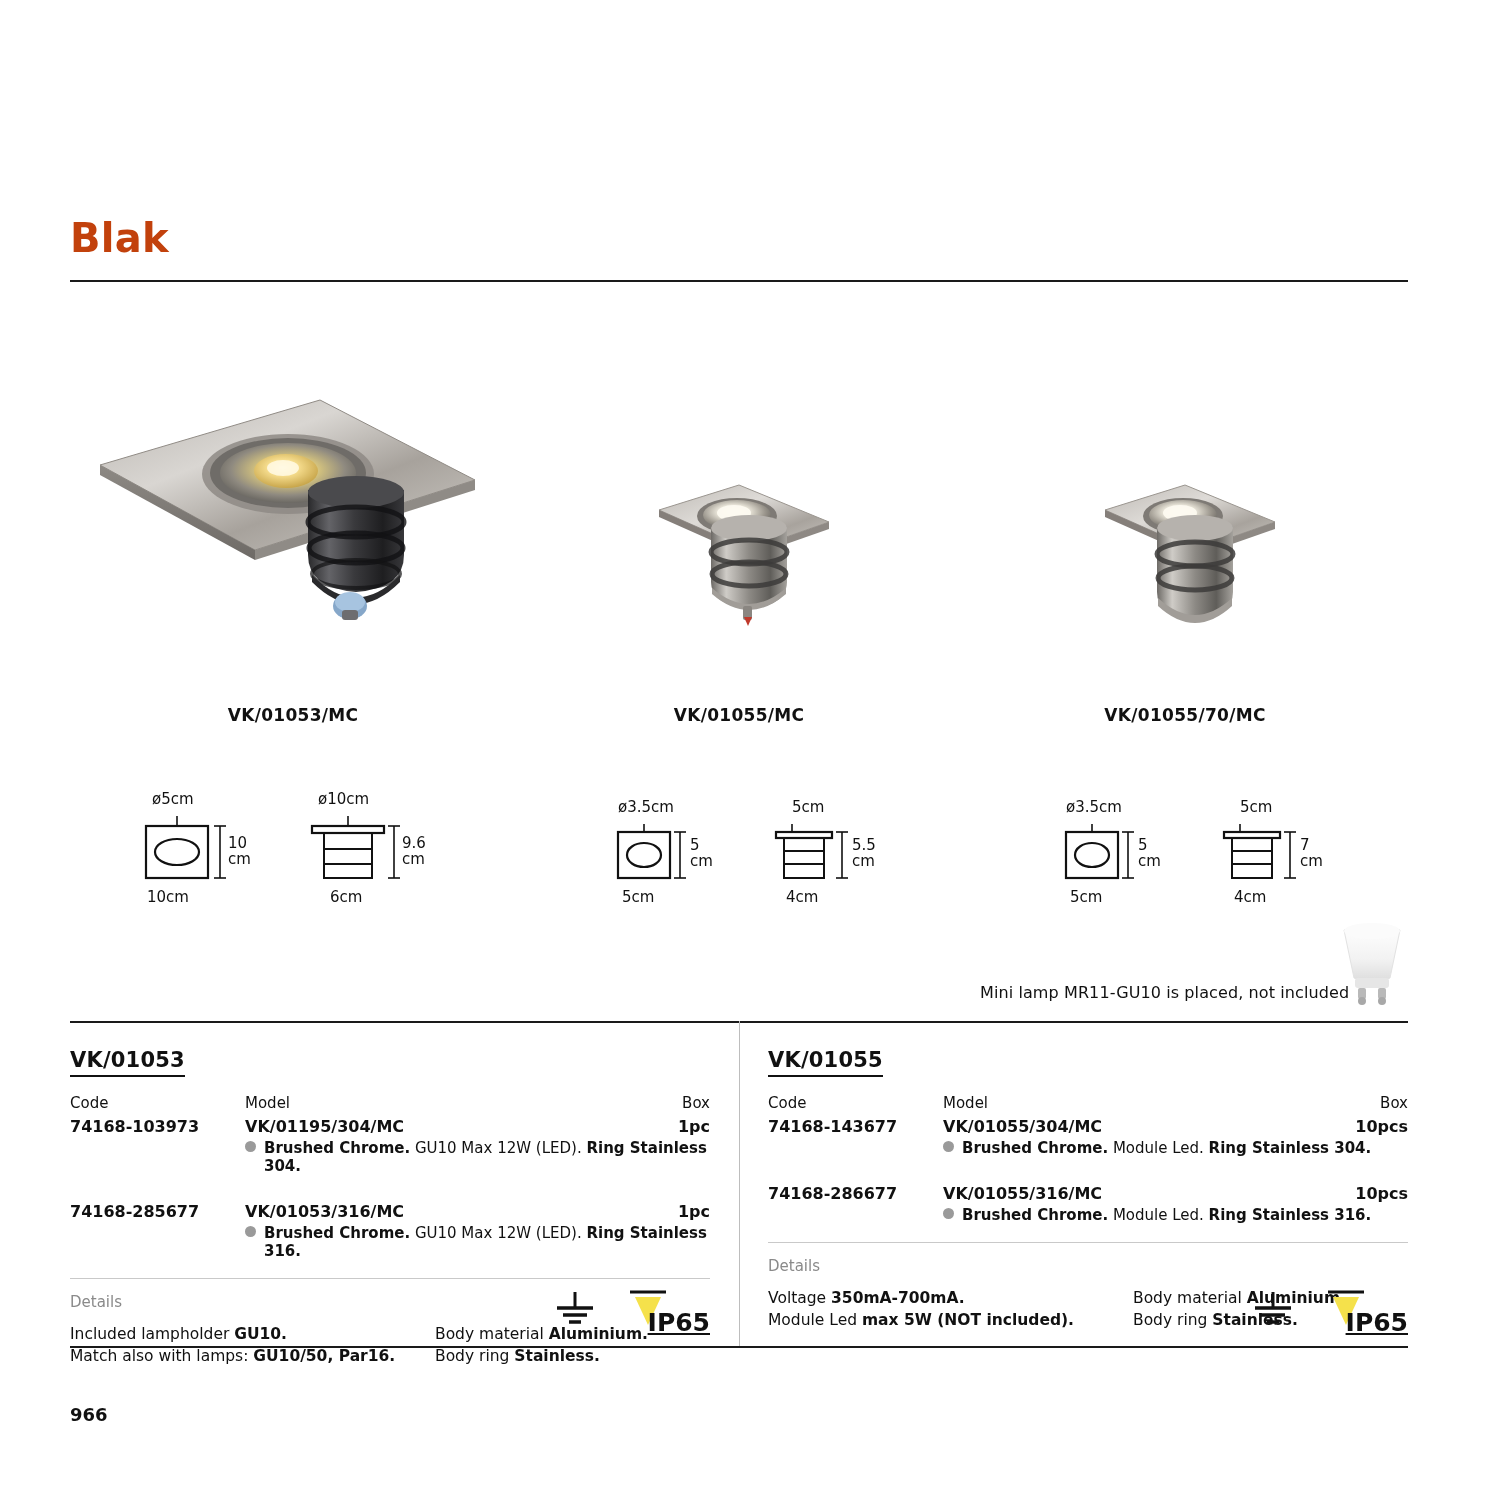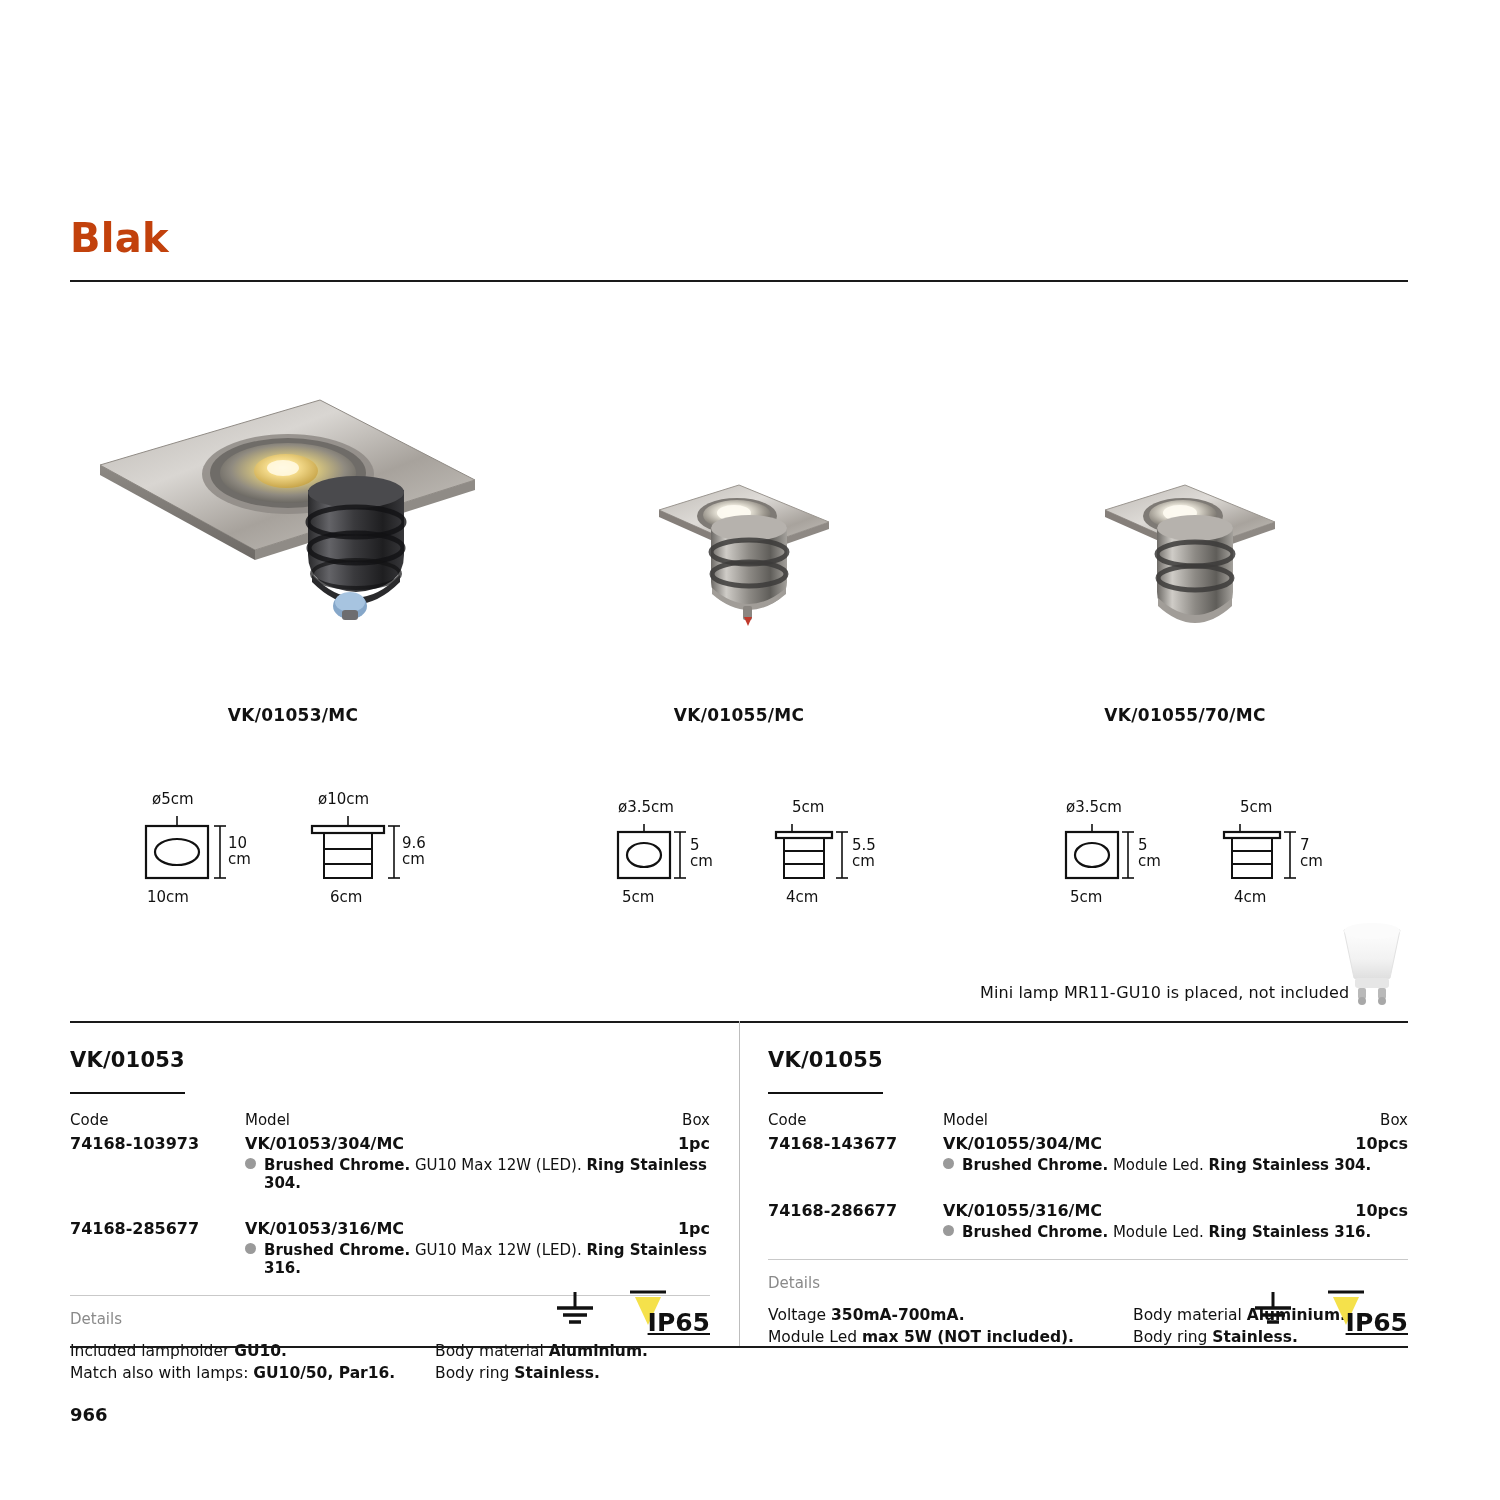--- a/index.html
+++ b/index.html
@@ -58,21 +58,21 @@
   .rule-mid { position: absolute; left: 70px; top: 1021px; width: 1338px; height: 2px; background: #1a1a1a; }
   .rule-bottom { position: absolute; left: 70px; top: 1346px; width: 1338px; height: 2px; background: #1a1a1a; }
   .vdivider { position: absolute; left: 739px; top: 1021px; width: 1px; height: 325px; background: #bdbdbd; }
 
   .panel { position: absolute; top: 1021px; width: 640px; }
   #panel-left { left: 70px; }
   #panel-right { left: 768px; }
 
   .panel-title {
     margin-top: 27px; font-size: 21px; font-weight: 600; color: #111;
-    display: inline-block; border-bottom: 2px solid #111; padding-bottom: 20px; letter-spacing: .2px;
+    display: inline-block; border-bottom: 2px solid #111; padding-bottom: 3px; letter-spacing: .2px;
   }
   .tbl { width: 100%; margin-top: 17px; }
   .tbl-head { display: flex; font-size: 15px; color: #111; }
   .col-code { width: 175px; }
   .col-model { flex: 1; }
   .col-box { width: 80px; text-align: right; }
   .tbl-row { display: flex; font-size: 16px; font-weight: 700; color: #111; margin-top: 5px; }
   .tbl-sub {
     font-size: 15px; color: #111; margin: 3px 0 0 175px; display: flex; align-items: baseline;
   }
@@ -367,21 +367,21 @@
 
     <div class="tbl">
       <div class="tbl-head">
         <div class="col-code">Code</div>
         <div class="col-model">Model</div>
         <div class="col-box">Box</div>
       </div>
 
       <div class="tbl-row">
         <div class="col-code">74168-103973</div>
-        <div class="col-model">VK/01053/304/MC</div>
+        <div class="col-model">VK/01195/304/MC</div>
         <div class="col-box">1pc</div>
       </div>
       <div class="tbl-sub">
         <span class="dot"></span>
         <span><b>Brushed Chrome.</b><span class="light"> GU10 Max 12W (LED). </span><b>Ring Stainless 304.</b></span>
       </div>
 
       <div class="row-gap"></div>
 
       <div class="tbl-row">

